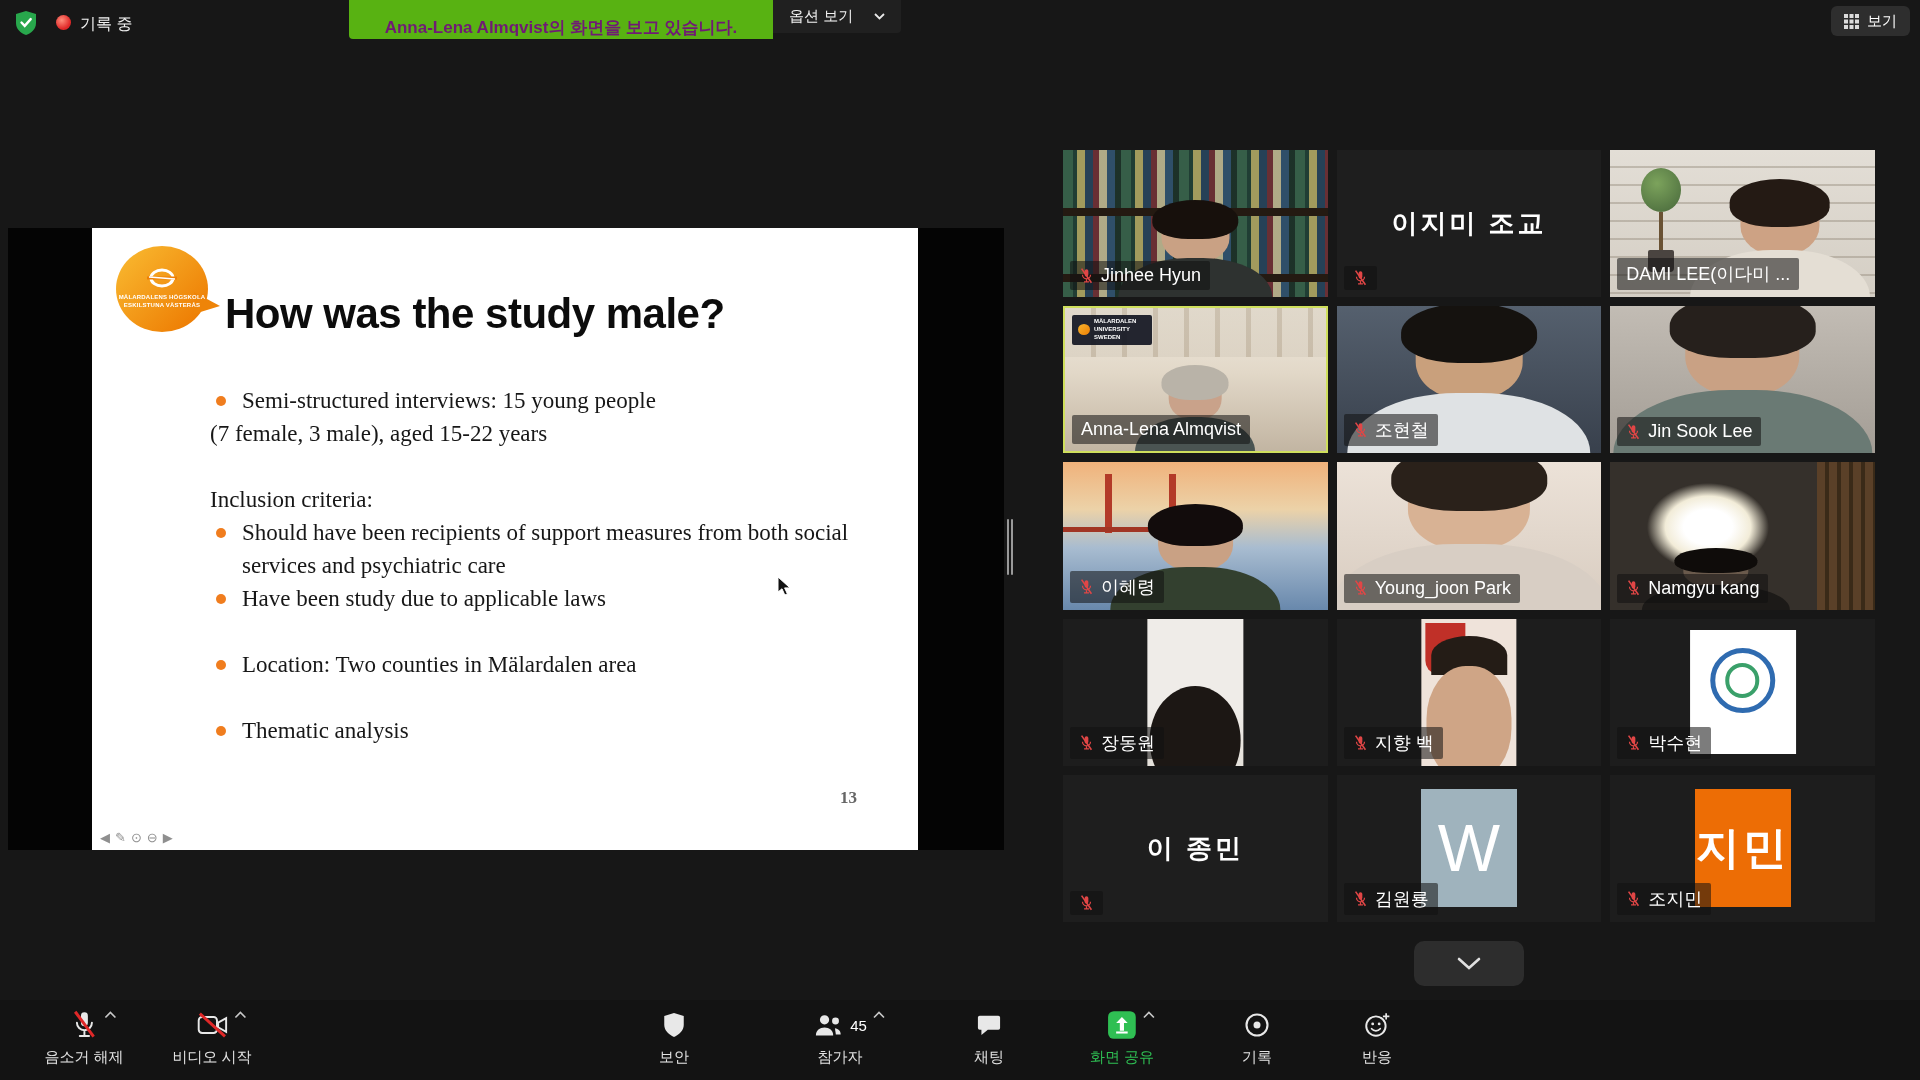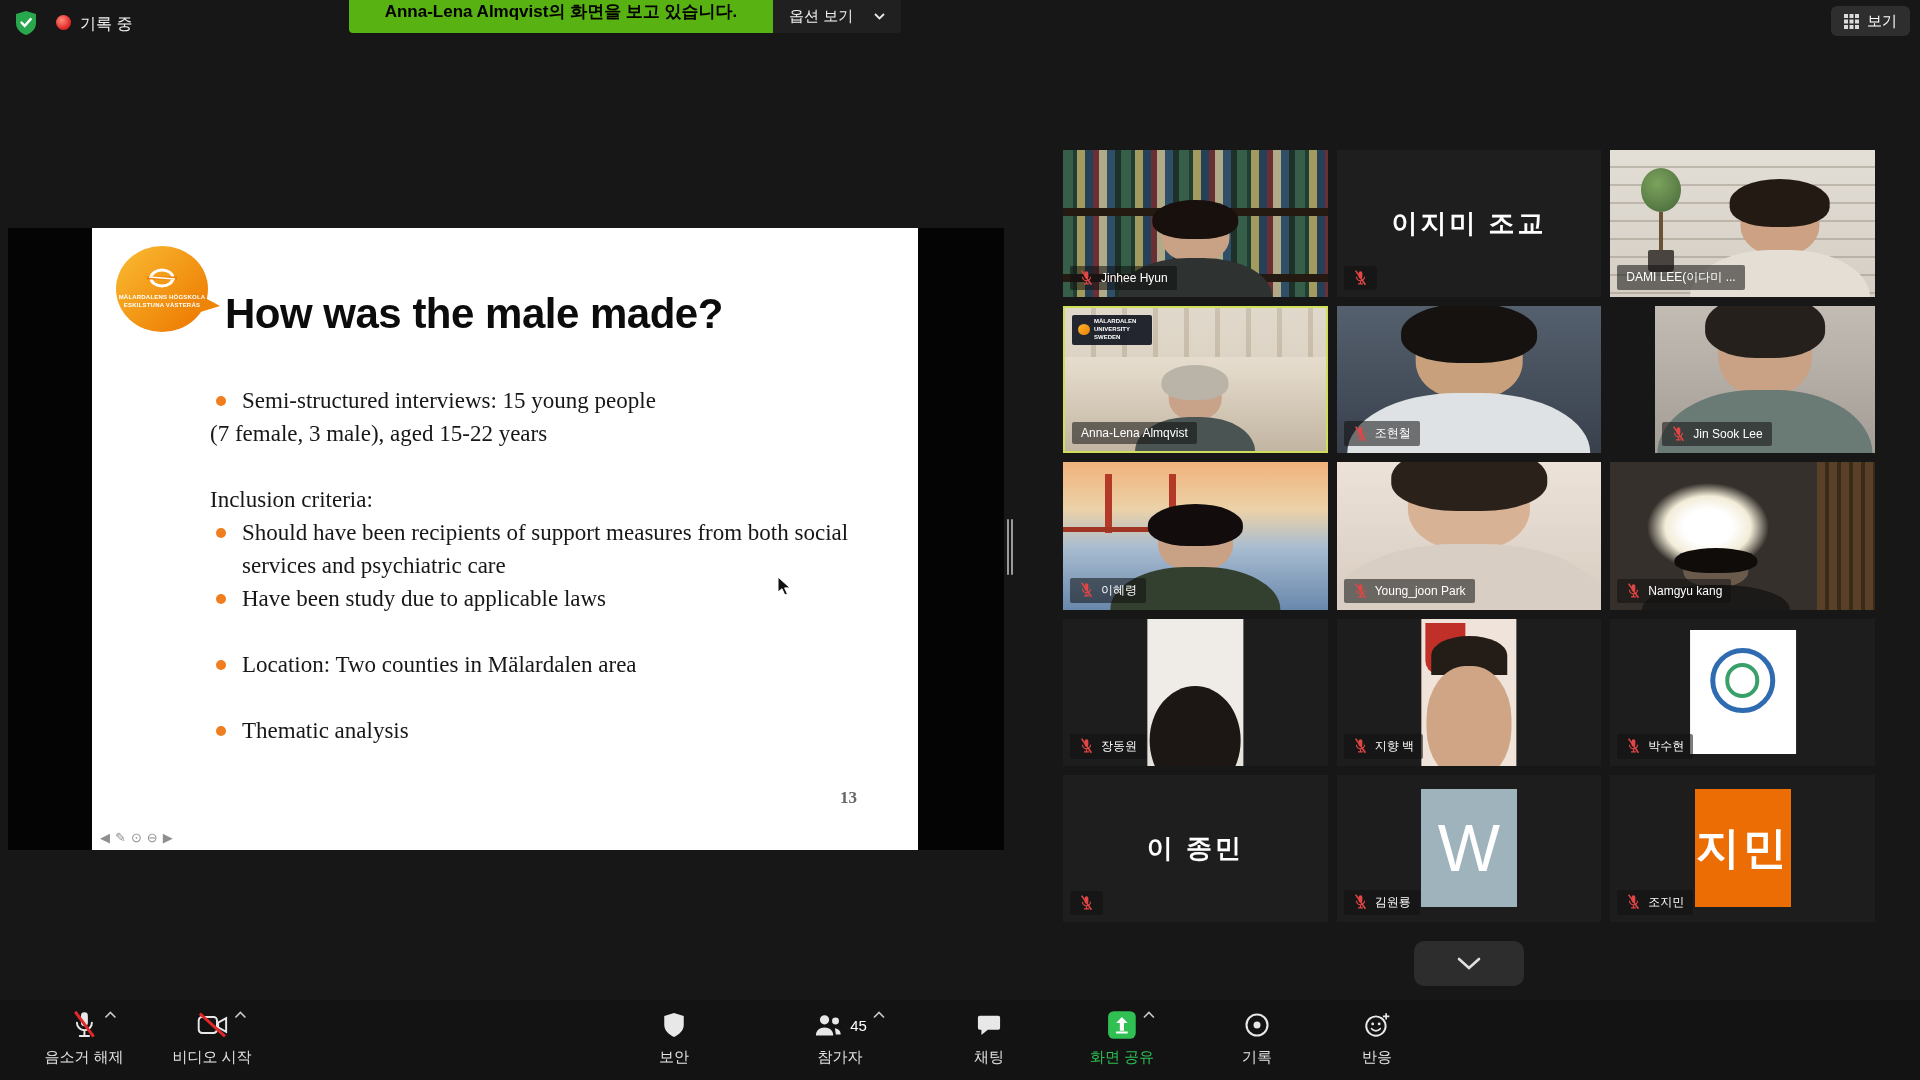--- a/index.html
+++ b/index.html
@@ -5,22 +5,22 @@
   html,body{margin:0;padding:0;background:#101010;}
   *{box-sizing:border-box;}
   #stage{position:relative;width:1920px;height:1080px;background:#171717;overflow:hidden;
          font-family:"Liberation Sans",sans-serif;color:#eee;}
 
   
   .shield-badge{position:absolute;left:14px;top:10px;width:24px;height:26px;}
   .rec-dot{position:absolute;left:56px;top:15px;width:15px;height:15px;border-radius:50%;
            background:radial-gradient(circle at 38% 35%,#ff8d7a,#e02828 65%);}
   .rec-label{position:absolute;left:80px;top:14px;font-size:16px;color:#f2f2f2;}
-  .share-banner{position:absolute;left:349px;top:0;width:424px;height:33px;display:flex;align-items:flex-start;
-                justify-content:center;background:#58b212;color:#000000;font-weight:bold;font-size:17px;
+  .share-banner{position:absolute;left:349px;top:0;width:424px;height:39px;display:flex;align-items:flex-end;
+                justify-content:center;background:#58b212;color:#701a75;font-weight:bold;font-size:17px;
                 border-radius:0 0 0 4px;}
   .options-btn{position:absolute;left:773px;top:0;height:33px;padding:0 16px;display:flex;align-items:center;
                gap:21px;background:#202020;color:#f0f0f0;font-size:15px;border-radius:0 0 4px 0;cursor:pointer;}
   .view-btn{position:absolute;right:10px;top:6px;height:30px;padding:0 13px;display:flex;align-items:center;
             gap:8px;background:#2e2e2e;border-radius:6px;font-size:15px;color:#fff;cursor:pointer;}
 
   
   .screen-area{position:absolute;left:8px;top:228px;width:996px;height:622px;background:#040404;}
   .slide{position:absolute;left:84px;top:0;width:826px;height:622px;background:#ffffff;color:#111;}
   .logo{position:absolute;left:24px;top:18px;width:110px;height:92px;}
@@ -47,21 +47,21 @@
   .pane-handle{position:absolute;left:1007px;top:519px;width:8px;height:56px;display:flex;gap:2px;cursor:col-resize;}
   .pane-handle i{width:2px;height:100%;background:#9a9a9a;border-radius:2px;}
   .cursor{position:absolute;left:777px;top:576px;z-index:40;pointer-events:none;}
 
   
   .grid{position:absolute;left:1063px;top:150px;width:812px;height:772px;display:grid;
         grid-template-columns:repeat(3,1fr);grid-template-rows:repeat(5,1fr);gap:9px;}
   .tile{position:relative;background:#222;overflow:hidden;}
   .tile.active{border:2px solid #cfdf5c;}
   .name-tag{position:absolute;left:7px;bottom:7px;display:flex;align-items:center;gap:7px;
-            background:rgba(16,16,16,.55);padding:4px 9px;font-size:12px;color:#fff;border-radius:2px;z-index:5;}
+            background:rgba(16,16,16,.55);padding:4px 9px;font-size:18px;color:#fff;border-radius:2px;z-index:5;}
   .name-tag:empty{display:none;}
   .center-name{position:absolute;inset:0;display:flex;align-items:center;justify-content:center;
                font-size:26px;color:#fff;letter-spacing:3px;font-weight:bold;}
   .avatar{position:absolute;left:50%;top:50%;transform:translate(-50%,-50%);width:96px;height:118px;
           display:flex;align-items:center;justify-content:center;color:#fff;}
   .avatar.avatar-w{background:#9fb3bd;font-size:66px;font-weight:400;}
   .avatar.avatar-jimin{background:#ed6d05;font-size:44px;font-weight:bold;letter-spacing:3px;}
 
   
   .person{position:absolute;left:50%;bottom:0;transform:translateX(-50%);width:var(--w,55%);height:var(--h,62%);z-index:2;}
@@ -88,21 +88,21 @@
   .topiary .pot{position:absolute;top:82px;left:50%;transform:translateX(-50%);width:26px;height:22px;
       background:#4a4440;border-radius:2px 2px 4px 4px;}
   .t-atrium{background:linear-gradient(#f0eadf 0%,#e2d8c8 45%,#c2b5a2 100%);}
   .t-atrium .beams{position:absolute;top:0;left:0;right:0;height:34%;opacity:.65;
       background:repeating-linear-gradient(90deg,#d8cfc0 0 26px,#b9ab96 26px 31px);}
   .uni-badge{position:absolute;left:7px;top:7px;display:flex;align-items:center;gap:4px;
       background:rgba(18,22,34,.92);padding:3px 6px;border-radius:2px;z-index:6;}
   .uni-badge .bub{width:12px;height:11px;border-radius:50%;background:linear-gradient(135deg,#f8b52d,#ee7f05);}
   .uni-badge .btxt{font-size:6px;color:#fff;font-weight:bold;width:52px;line-height:1.3;}
   .t-facedim{background:linear-gradient(#55606e,#38404c);}
-  .t-facegray{background:linear-gradient(#c2bcb4,#a39d95);margin-left:45px;}
+  .t-facegray{background:linear-gradient(#c2bcb4,#a39d95);}
   .t-bridge{background:linear-gradient(#f0b27b 0%,#ecd2a8 32%,#a8bcd0 58%,#6888ac 100%);}
   .t-bridge .tower{position:absolute;width:7px;height:40%;top:8%;background:#b33a28;}
   .t-bridge .deck{position:absolute;top:44%;left:0;width:62%;height:5px;background:#a13524;}
   .t-facelight{background:linear-gradient(#ece2d8,#d8ccc0);}
   .t-lamp{background:#35302b;}
   .t-lamp .glow{position:absolute;left:14%;top:14%;width:46%;height:60%;border-radius:12px;
       background:radial-gradient(closest-side,#ffffff 40%,#f2ecd8 70%,rgba(242,236,216,0));}
   .t-lamp .shelfR{position:absolute;right:0;top:0;width:22%;height:100%;
       background:repeating-linear-gradient(90deg,#5a4028 0 8px,#3a2a18 8px 12px),
                  repeating-linear-gradient(180deg,rgba(0,0,0,.3) 0 20px,#241708 20px 25px);}
@@ -180,21 +180,21 @@
         <div class="bub"></div>
         <div class="tip"></div>
         <svg class="glyph" viewBox="0 0 30 20">
           <ellipse cx="15" cy="10" rx="11" ry="8" fill="none" stroke="#fff" stroke-width="3"></ellipse>
           <line x1="0" y1="10" x2="30" y2="10" stroke="#ee7f05" stroke-width="3"></line>
           <line x1="2" y1="9" x2="28" y2="11" stroke="#fff" stroke-width="1.6"></line>
         </svg>
         <div class="ltxt l1">MÄLARDALENS HÖGSKOLA</div>
         <div class="ltxt l2">ESKILSTUNA VÄSTERÅS</div>
       </div>
-      <div class="slide-title">How was the male made?</div>
+      <div class="slide-title">How was the study male?</div>
       <div class="slide-content">
           <div class="s-line bullet"><span class="dot"></span><span>Semi-structured interviews: 15 young people</span></div>
           <div class="s-line text"><span>(7 female, 3 male), aged 15-22 years</span></div>
           <div class="s-line spacer"></div>
           <div class="s-line text"><span>Inclusion criteria:</span></div>
           <div class="s-line bullet"><span class="dot"></span><span>Should have been recipients of support measures from both social services and psychiatric care</span></div>
           <div class="s-line bullet"><span class="dot"></span><span>Have been study due to applicable laws</span></div>
           <div class="s-line spacer"></div>
           <div class="s-line bullet"><span class="dot"></span><span>Location: Two counties in Mälardalen area</span></div>
           <div class="s-line spacer"></div>

